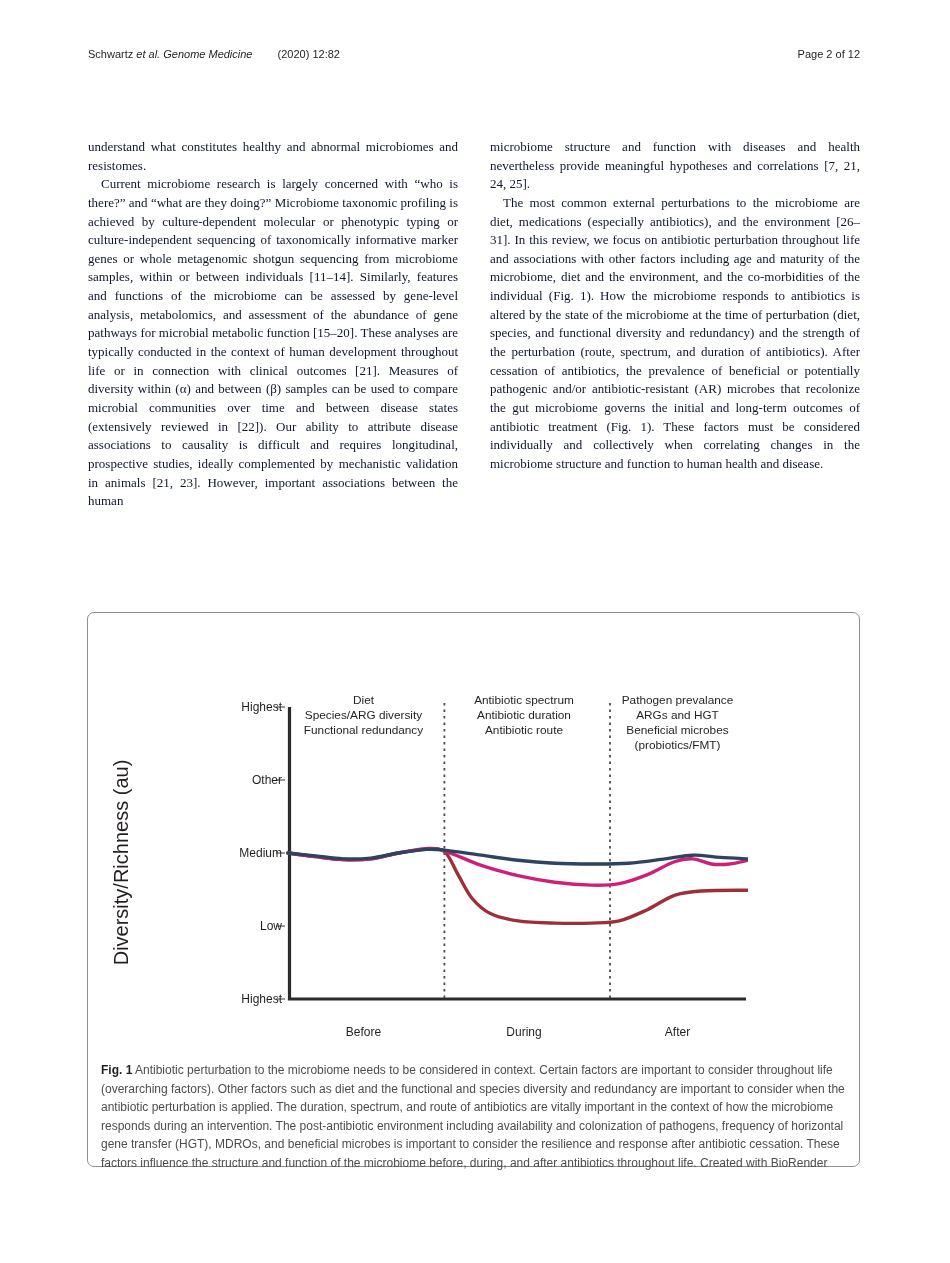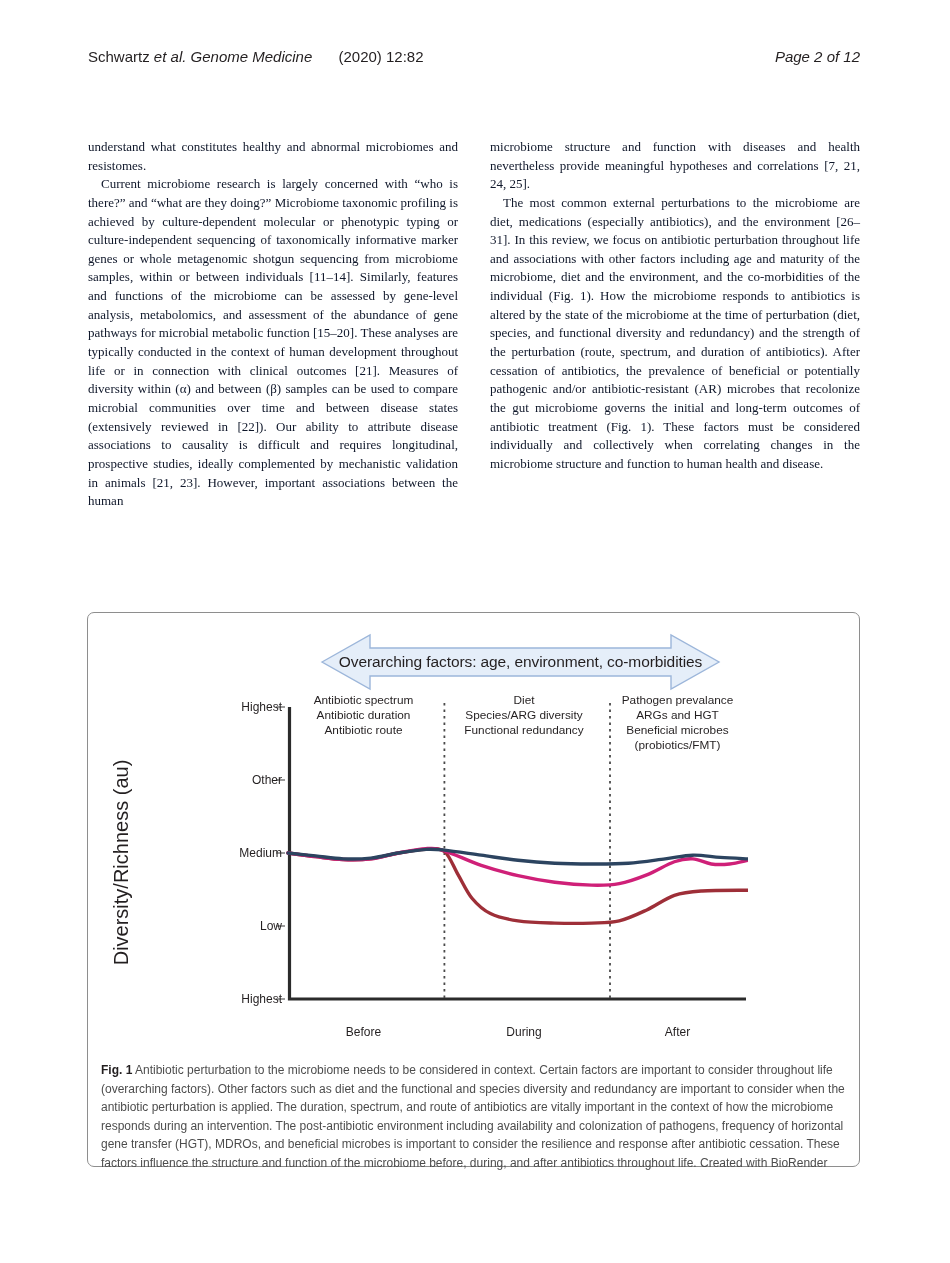--- a/index.html
+++ b/index.html
@@ -17,31 +17,31 @@
   }
 
   
   .runhead {
     position: absolute;
     top: 48px;
     left: 88px;
     width: 772px;
     height: 16px;
     font-family: "Liberation Sans", sans-serif;
-    font-size: 15px;
+    font-size: 11px;
     color: #231f20;
     display: flex;
     justify-content: space-between;
     align-items: baseline;
     gap: 13px;
   }
   .runhead .left { white-space: nowrap; }
   .runhead .left .journal { font-style: italic; }
   .runhead .left .issue { margin-left: 22px; }
-  .runhead .right { white-space: nowrap; font-style: italic; }
+  .runhead .right { white-space: nowrap; }
 
   
   .columns {
     position: absolute;
     top: 138px;
     left: 88px;
     width: 772px;
     display: flex;
     gap: 32px;
   }
@@ -235,37 +235,31 @@
   <div class="col">
     <p>microbiome structure and function with diseases and health nevertheless provide meaningful hypotheses and correlations [7, 21, 24, 25].</p>
     <p class="indent">The most common external perturbations to the microbiome are diet, medications (especially antibiotics), and the environment [26–31]. In this review, we focus on antibiotic perturbation throughout life and associations with other factors including age and maturity of the microbiome, diet and the environment, and the co-morbidities of the individual (Fig. 1). How the microbiome responds to antibiotics is altered by the state of the microbiome at the time of perturbation (diet, species, and functional diversity and redundancy) and the strength of the perturbation (route, spectrum, and duration of antibiotics). After cessation of antibiotics, the prevalence of beneficial or potentially pathogenic and/or antibiotic-resistant (AR) microbes that recolonize the gut microbiome governs the initial and long-term outcomes of antibiotic treatment (Fig. 1). These factors must be considered individually and collectively when correlating changes in the microbiome structure and function to human health and disease.</p>
   </div>
 </div>
 
 <div class="figure-box">
 
   <div class="fig-graphic">
 
-    <div class="banner">
-      <svg width="473" height="58" viewBox="0 0 473 58">
-        <polygon points="38,29 86,2 86,15 387,15 387,2 435,29 387,56 387,43 86,43 86,56" fill="#e5eef9" stroke="#9cb6da" stroke-width="1.4" stroke-linejoin="miter"></polygon>
-      </svg>
-      <div class="banner-label">Overarching factors: age, environment, co-morbidities</div>
-    </div>
 
     <div class="phase-headings">
+      <div class="phase-col">
+        <div>Diet</div>
+        <div>Species/ARG diversity</div>
+        <div>Functional redundancy</div>
+      </div>
       <div class="phase-col">
         <div>Antibiotic spectrum</div>
         <div>Antibiotic duration</div>
         <div>Antibiotic route</div>
-      </div>
-      <div class="phase-col">
-        <div>Diet</div>
-        <div>Species/ARG diversity</div>
-        <div>Functional redundancy</div>
       </div>
       <div class="phase-col">
         <div>Pathogen prevalance</div>
         <div>ARGs and HGT</div>
         <div>Beneficial microbes</div>
         <div>(probiotics/FMT)</div>
       </div>
     </div>
 
     <div class="y-axis-title">

